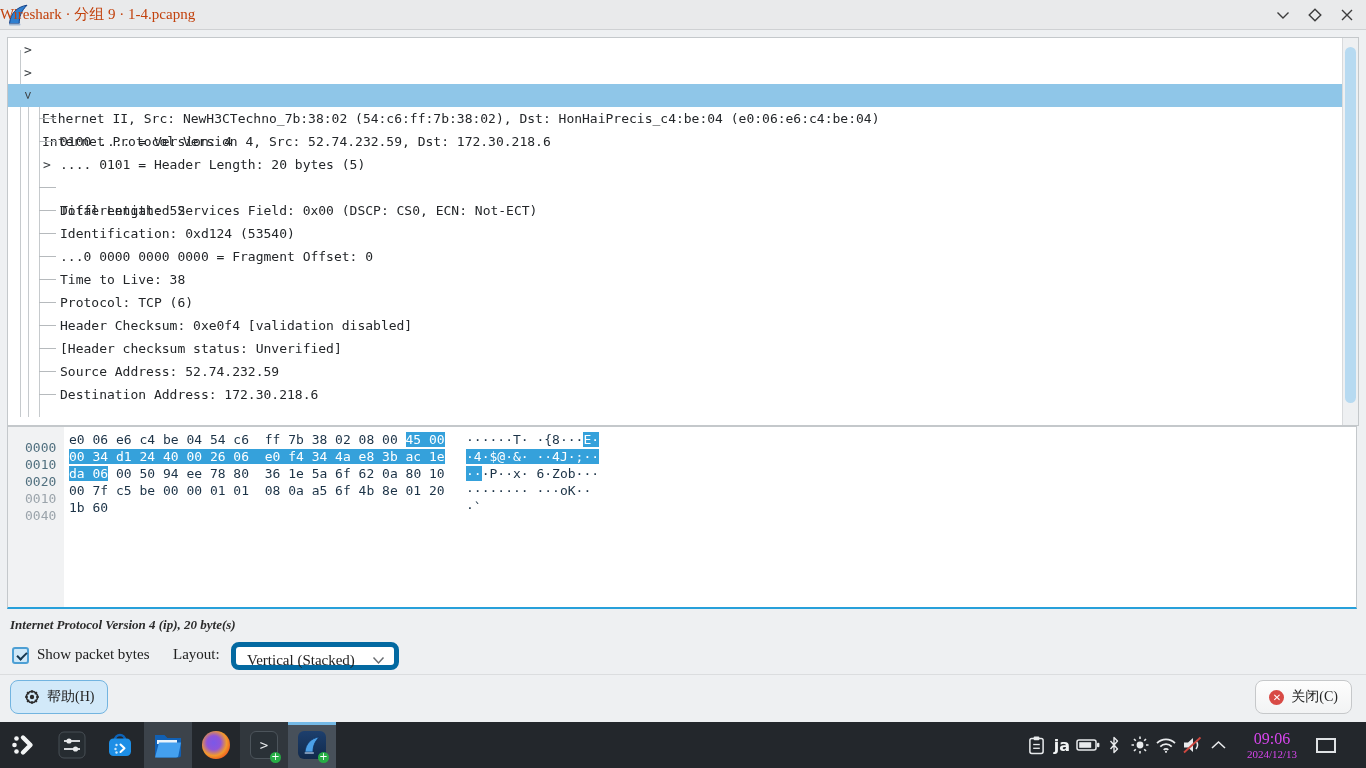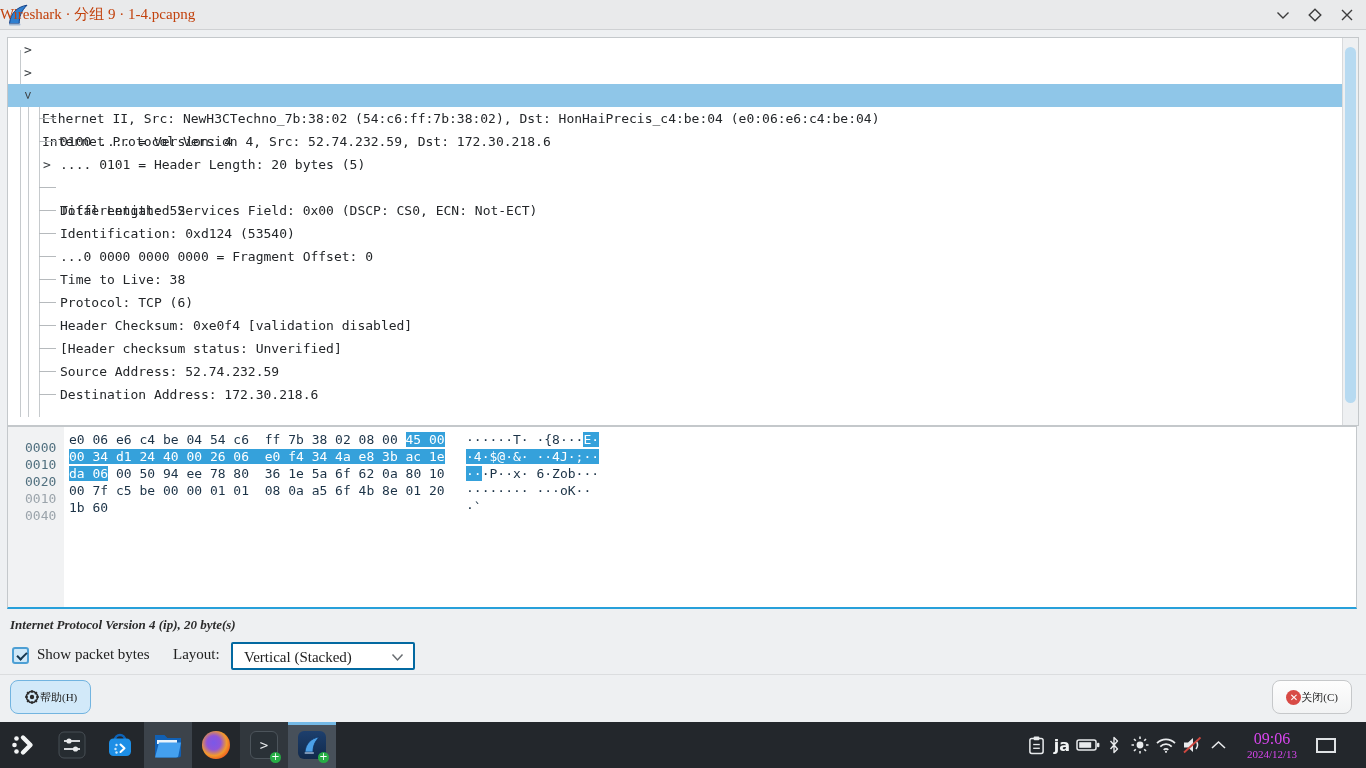--- a/index.html
+++ b/index.html
@@ -52,27 +52,27 @@
   .hl { background:#35a1db; color:#ffffff; }
 
   
   .status-line { position:absolute; left:10px; top:617px; font-size:13px; font-style:italic; color:#2b2b2b;font-weight:bold; }
   .chk { position:absolute; left:12px; top:647px; width:17px; height:17px; background:#cfe8f8;
          border:2px solid #4d9fd4; border-radius:3px; }
   .chk::after { content:""; position:absolute; left:2.5px; top:3px; width:8px; height:4px;
                 border-left:2px solid #17374f; border-bottom:2px solid #17374f; transform:rotate(-45deg); }
   .chk-label { position:absolute; left:37px; top:646px; font-size:15px; color:#212121; }
   .layout-label { position:absolute; left:173px; top:646px; font-size:15px; color:#212121; }
-  .combo { position:absolute; left:231px; top:642px; width:184px; height:28px; background:#ffffff;
-           border:2px solid #0369a1; border-radius:2px; font-size:15px; color:#212121;
+  .combo { position:absolute; left:231px; top:642px; width:168px; height:28px; background:#ffffff;
+           border:5px solid #0369a1; border-radius:8px; font-size:15px; color:#212121;
            line-height:26px; padding-left:11px; }
   .combo svg { position:absolute; right:9px; top:9px; }
   .btn-sep { position:absolute; left:0; right:0; top:674px; border-top:1px solid #dbdddf; }
-  .btn { position:absolute; top:680px; height:34px; border-radius:8px; font-size:11px; color:#242424;
-         display:flex; align-items:center; padding:0 13px; }
+  .btn { position:absolute; top:680px; height:34px; border-radius:8px; font-size:14px; color:#242424;
+         display:flex; align-items:center; gap:7px; padding:0 13px; }
   .btn-help { left:10px; background:#d2e9f9; border:1px solid #72b4e0; }
   .btn-close { right:14px; background:linear-gradient(#fdfdfd,#f2f3f4); border:1px solid #c6c8ca; }
   .redx { width:15px; height:15px; border-radius:50%; background:#d84a45; color:#fff; font-size:10px;
           line-height:15px; text-align:center; font-family:"DejaVu Sans", sans-serif; }
   .redx::before { content:"✕"; }
 
   
   .taskbar { position:absolute; left:0; right:0; bottom:0; height:46px; background:#23272c; }
   .dock { position:absolute; left:0; top:0; bottom:0; display:flex; align-items:center; }
   .tile { width:48px; height:46px; display:flex; align-items:center; justify-content:center; position:relative; }

